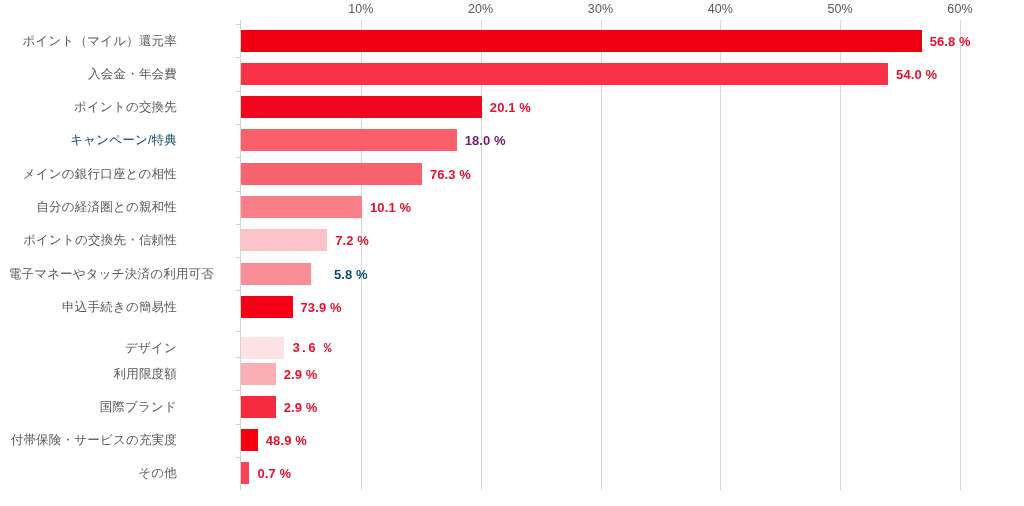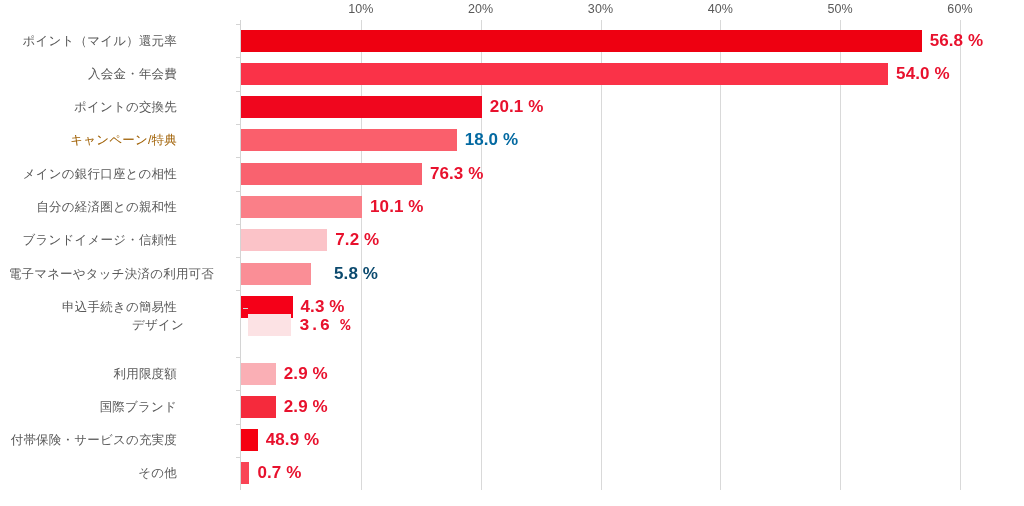--- a/index.html
+++ b/index.html
@@ -81,21 +81,21 @@
     position: absolute;
     left: 241px;
     top: 50%;
     transform: translateY(-50%);
     height: 22px;
   }
   .val-label {
     position: absolute;
     top: 50%;
     transform: translateY(-50%);
-    font-size: 17px;
+    font-size: 13px;
     font-weight: bold;
     color: #e8112d;
     white-space: nowrap;
     letter-spacing: 0.1px;
   }
 </style>
 </head>
 <body>
 
 <div id="chart-root">
@@ -131,55 +131,55 @@
         <div class="val-label" style="left: 896.1px; color: rgb(232, 17, 45);">54.0 %</div>
       </div>
       <div class="row" style="top: 90.6px;">
         <div class="tickmark" style="background: rgb(212, 212, 212);"></div>
         <div class="cat-label" style="color: rgb(89, 89, 89);">ポイントの交換先</div>
         <div class="bar" style="width: 240.865px; background: rgb(240, 6, 30);"></div>
         <div class="val-label" style="left: 489.865px; color: rgb(232, 17, 45);">20.1 %</div>
       </div>
       <div class="row" style="top: 123.9px;">
         <div class="tickmark" style="background: rgb(212, 212, 212);"></div>
-        <div class="cat-label" style="color: #a16207;">キャンペーン/特典</div>
+        <div class="cat-label" style="color: #0c4a6e;">キャンペーン/特典</div>
         <div class="bar" style="width: 215.7px; background: rgb(250, 95, 108);"></div>
-        <div class="val-label" style="left: 464.7px; color: #0369a1;">18.0 %</div>
+        <div class="val-label" style="left: 464.7px; color: #701a75;">18.0 %</div>
       </div>
       <div class="row" style="top: 157.2px;">
         <div class="tickmark" style="background: rgb(212, 212, 212);"></div>
         <div class="cat-label" style="color: rgb(89, 89, 89);">メインの銀行口座との相性</div>
         <div class="bar" style="width: 180.948px; background: rgb(249, 98, 111);"></div>
         <div class="val-label" style="left: 429.948px; color: rgb(232, 17, 45);">76.3 %</div>
       </div>
       <div class="row" style="top: 190.5px;">
         <div class="tickmark" style="background: rgb(212, 212, 212);"></div>
         <div class="cat-label" style="color: rgb(89, 89, 89);">自分の経済圏との親和性</div>
         <div class="bar" style="width: 121.032px; background: rgb(250, 127, 136);"></div>
         <div class="val-label" style="left: 370.032px; color: rgb(232, 17, 45);">10.1 %</div>
       </div>
       <div class="row" style="top: 223.8px;">
         <div class="tickmark" style="background: rgb(212, 212, 212);"></div>
-        <div class="cat-label" style="color: rgb(89, 89, 89);">ブランドイメージ・信頼性</div>
+        <div class="cat-label" style="color: rgb(89, 89, 89);">ポイントの交換先・信頼性</div>
         <div class="bar" style="width: 86.28px; background: rgb(251, 195, 200);"></div>
         <div class="val-label" style="left: 335.28px; color: rgb(232, 17, 45);">7.2 %</div>
       </div>
       <div class="row" style="top: 257.1px; padding-left: 37px;">
         <div class="tickmark" style="background: rgb(212, 212, 212);"></div>
         <div class="cat-label" style="color: rgb(89, 89, 89);">電子マネーやタッチ決済の利用可否</div>
         <div class="bar" style="width: 69.5033px; background: rgb(250, 142, 150);"></div>
         <div class="val-label" style="left: 334px; color: #0c4a6e;">5.8 %</div>
       </div>
       <div class="row" style="top: 290.4px;">
         <div class="tickmark" style="background: rgb(212, 212, 212);"></div>
         <div class="cat-label" style="color: rgb(89, 89, 89);">申込手続きの簡易性</div>
         <div class="bar" style="width: 51.5283px; background: rgb(245, 0, 24);"></div>
-        <div class="val-label" style="left: 300.528px; color: rgb(232, 17, 45);">4.3 %</div>
-      </div>
-      <div class="row" style="top: 308px; margin-left: 7px;">
+        <div class="val-label" style="left: 300.528px; color: rgb(232, 17, 45);">73.9 %</div>
+      </div>
+      <div class="row" style="top: 331px;">
         <div class="tickmark" style="background: rgb(212, 212, 212);"></div>
         <div class="cat-label" style="color: rgb(89, 89, 89);">デザイン</div>
         <div class="bar" style="width: 43.14px; background: rgb(252, 226, 228);"></div>
         <div class="val-label" style="left: 292.14px; color: rgb(232, 17, 45); font-family: Liberation Mono, monospace;">3.6 %</div>
       </div>
       <div class="row" style="top: 357px;">
         <div class="tickmark" style="background: rgb(212, 212, 212);"></div>
         <div class="cat-label" style="color: rgb(89, 89, 89);">利用限度額</div>
         <div class="bar" style="width: 34.7517px; background: rgb(250, 175, 181);"></div>
         <div class="val-label" style="left: 283.752px; color: rgb(232, 17, 45);">2.9 %</div>

